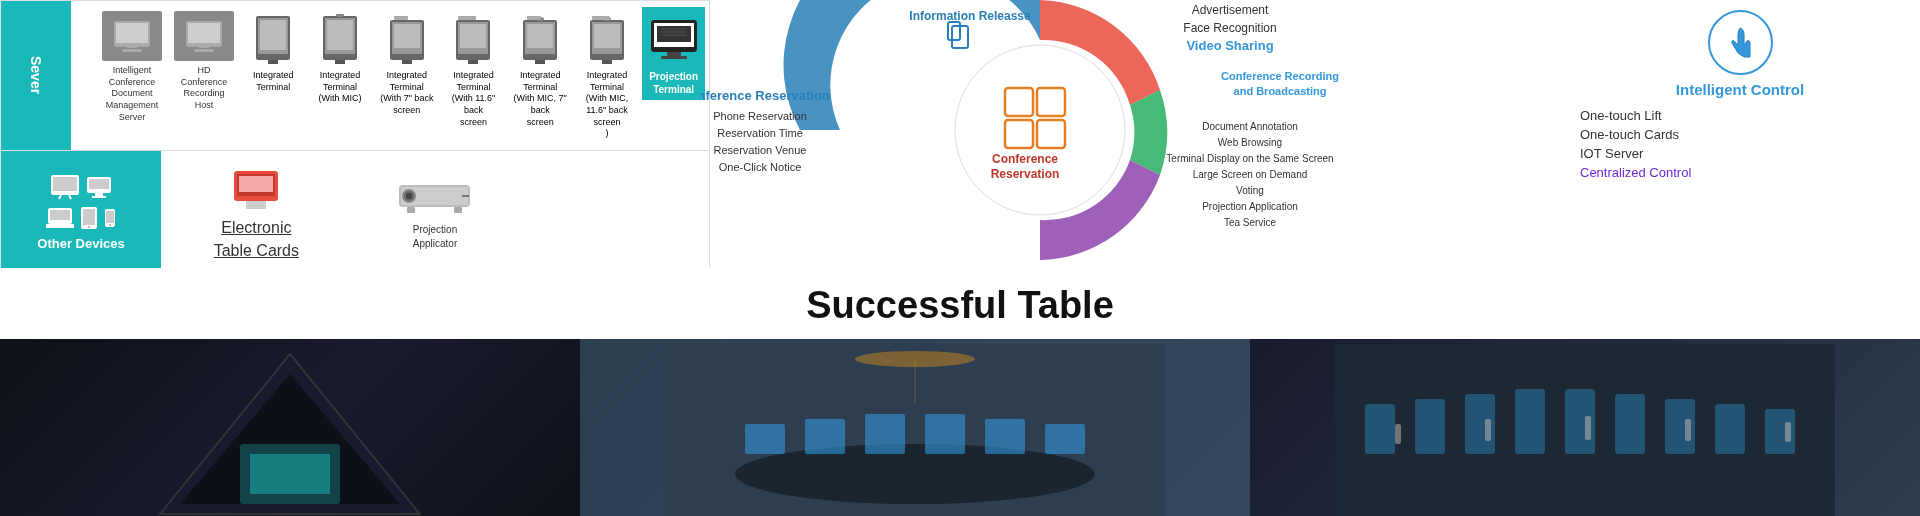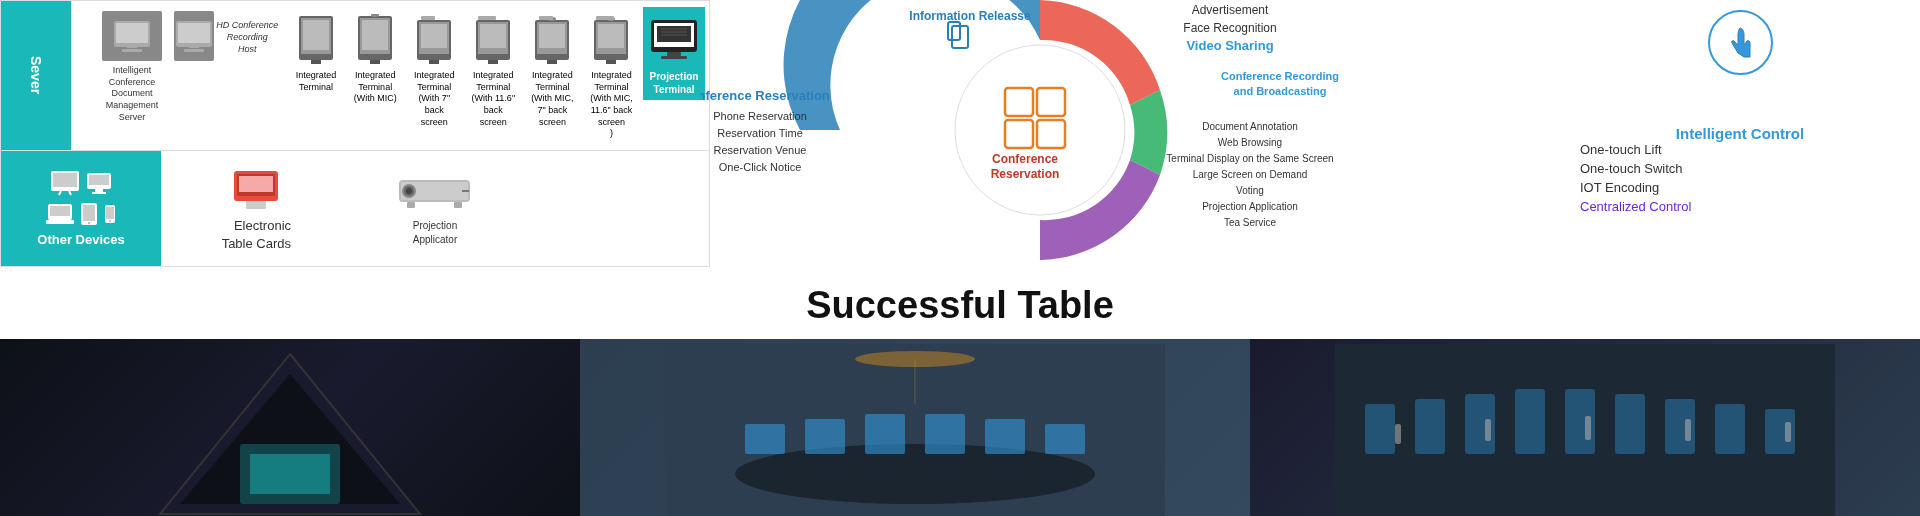--- a/index.html
+++ b/index.html
@@ -128,21 +128,21 @@
             <svg width="40" height="35" viewBox="0 0 40 35">
                 <rect x="2" y="2" width="36" height="26" rx="2" fill="#aaa"></rect>
                 <rect x="4" y="4" width="32" height="20" fill="#ccc"></rect>
                 <line x1="15" y1="28" x2="25" y2="28" stroke="#aaa" stroke-width="2"></line>
                 <rect x="10" y="30" width="20" height="3" rx="1" fill="#aaa"></rect>
               </svg>
           </div>
           <span style="font-size:9px;line-height:1.3;">Intelligent Conference<br>Document Management<br>Server</span>
         </div>
 
-        <div style="display:flex;align-items:center;text-align:center;padding:4px;font-size:10px;color:#333;font-style:italic;">
+        <div style="display:flex;flex-direction:column;text-align:center;padding:4px;font-size:10px;color:#333;">
           <div style="width:60px;height:50px;background:#888;border-radius:2px;margin-bottom:4px;display:flex;align-items:center;justify-content:center;">
             <svg width="40" height="35" viewBox="0 0 40 35">
                 <rect x="2" y="2" width="36" height="26" rx="2" fill="#aaa"></rect>
                 <rect x="4" y="4" width="32" height="20" fill="#ccc"></rect>
                 <line x1="15" y1="28" x2="25" y2="28" stroke="#aaa" stroke-width="2"></line>
                 <rect x="10" y="30" width="20" height="3" rx="1" fill="#aaa"></rect>
               </svg>
           </div>
           <span style="font-size:9px;line-height:1.3;">HD Conference Recording<br>Host</span>
         </div>
@@ -297,21 +297,21 @@
 
         <div class="bottom-device-item">
           <div style="width:55px;height:50px;margin-bottom:4px;display:flex;align-items:center;justify-content:center;">
             <svg width="50" height="45" viewBox="0 0 50 45">
               <rect x="3" y="5" width="44" height="30" rx="3" fill="#e74c3c"></rect>
               <rect x="6" y="8" width="38" height="22" fill="#c0392b"></rect>
               <rect x="8" y="10" width="34" height="16" fill="#f5a9a9"></rect>
               <rect x="15" y="35" width="20" height="8" rx="1" fill="#ccc"></rect>
             </svg>
           </div>
-          <span style="font-size:13px;text-align:right;line-height:1.4;">Electronic<br>Table Cards</span>
+          <span style="font-size:16px;text-align:center;line-height:1.4;text-decoration:underline;">Electronic<br>Table Cards</span>
         </div>
 
 
         <div class="bottom-device-item">
           <div style="width:80px;height:45px;margin-bottom:4px;display:flex;align-items:center;justify-content:center;">
             <svg width="75" height="40" viewBox="0 0 75 40">
 
               <rect x="2" y="8" width="71" height="22" rx="4" fill="#bbb"></rect>
               <rect x="4" y="10" width="67" height="18" fill="#ccc"></rect>
 
@@ -378,34 +378,34 @@
       <text x="550" y="178" text-anchor="middle" font-size="10" fill="#333">Large Screen on Demand</text>
       <text x="550" y="194" text-anchor="middle" font-size="10" fill="#333">Voting</text>
       <text x="550" y="210" text-anchor="middle" font-size="10" fill="#333">Projection Application</text>
       <text x="550" y="226" text-anchor="middle" font-size="10" fill="#333">Tea Service</text>
 
     </svg>
   </div>
 
   <div style="position:absolute;top:0;right:0;width:360px;height:260px;display:flex;flex-direction:column;padding:10px 20px;">
 
-    <div style="display:flex;flex-direction:column;align-items:center;margin-bottom:0;gap:44px;">
+    <div style="display:flex;flex-direction:column;align-items:center;margin-bottom:10px;">
 
       <div style="width:65px;height:65px;border:2px solid #3498db;border-radius:50%;display:flex;align-items:center;justify-content:center;margin-bottom:6px;">
         <svg width="40" height="40" viewBox="0 0 40 40">
 
           <path d="M20 5 C20 5 18 8 18 12 L18 22 L14 18 C13 17 11 18 12 20 L18 30 L24 34 L30 34 L30 20 C30 18 28 17 27 18 L24 22 L24 12 C24 8 22 5 20 5 Z" fill="#3498db" stroke="#2980b9" stroke-width="1"></path>
         </svg>
       </div>
       <span style="font-size:15px;font-weight:bold;color:#3498db;">Intelligent Control</span>
     </div>
     <div style="text-align:left;">
       <div style="font-size:13px;color:#333;margin-bottom:4px;">One-touch Lift</div>
-      <div style="font-size:13px;color:#333;margin-bottom:4px;">One-touch Switch</div>
-      <div style="font-size:13px;color:#333;margin-bottom:4px;">IOT Encoding</div>
+      <div style="font-size:13px;color:#333;margin-bottom:4px;">One-touch Cards</div>
+      <div style="font-size:13px;color:#333;margin-bottom:4px;">IOT Server</div>
       <div style="font-size:13px;color:#6d28d9;">Centralized Control</div>
     </div>
   </div>
 
   <div style="position:absolute;top:268px;left:0;width:1920px;background:#fff;">
     <div style="text-align:center;padding:16px 0 12px 0;">
       <span style="font-size:38px;font-weight:900;color:#111;font-family:Arial,sans-serif;">Successful Table</span>
     </div>
 
     <div style="display:flex;width:1920px;height:190px;">

